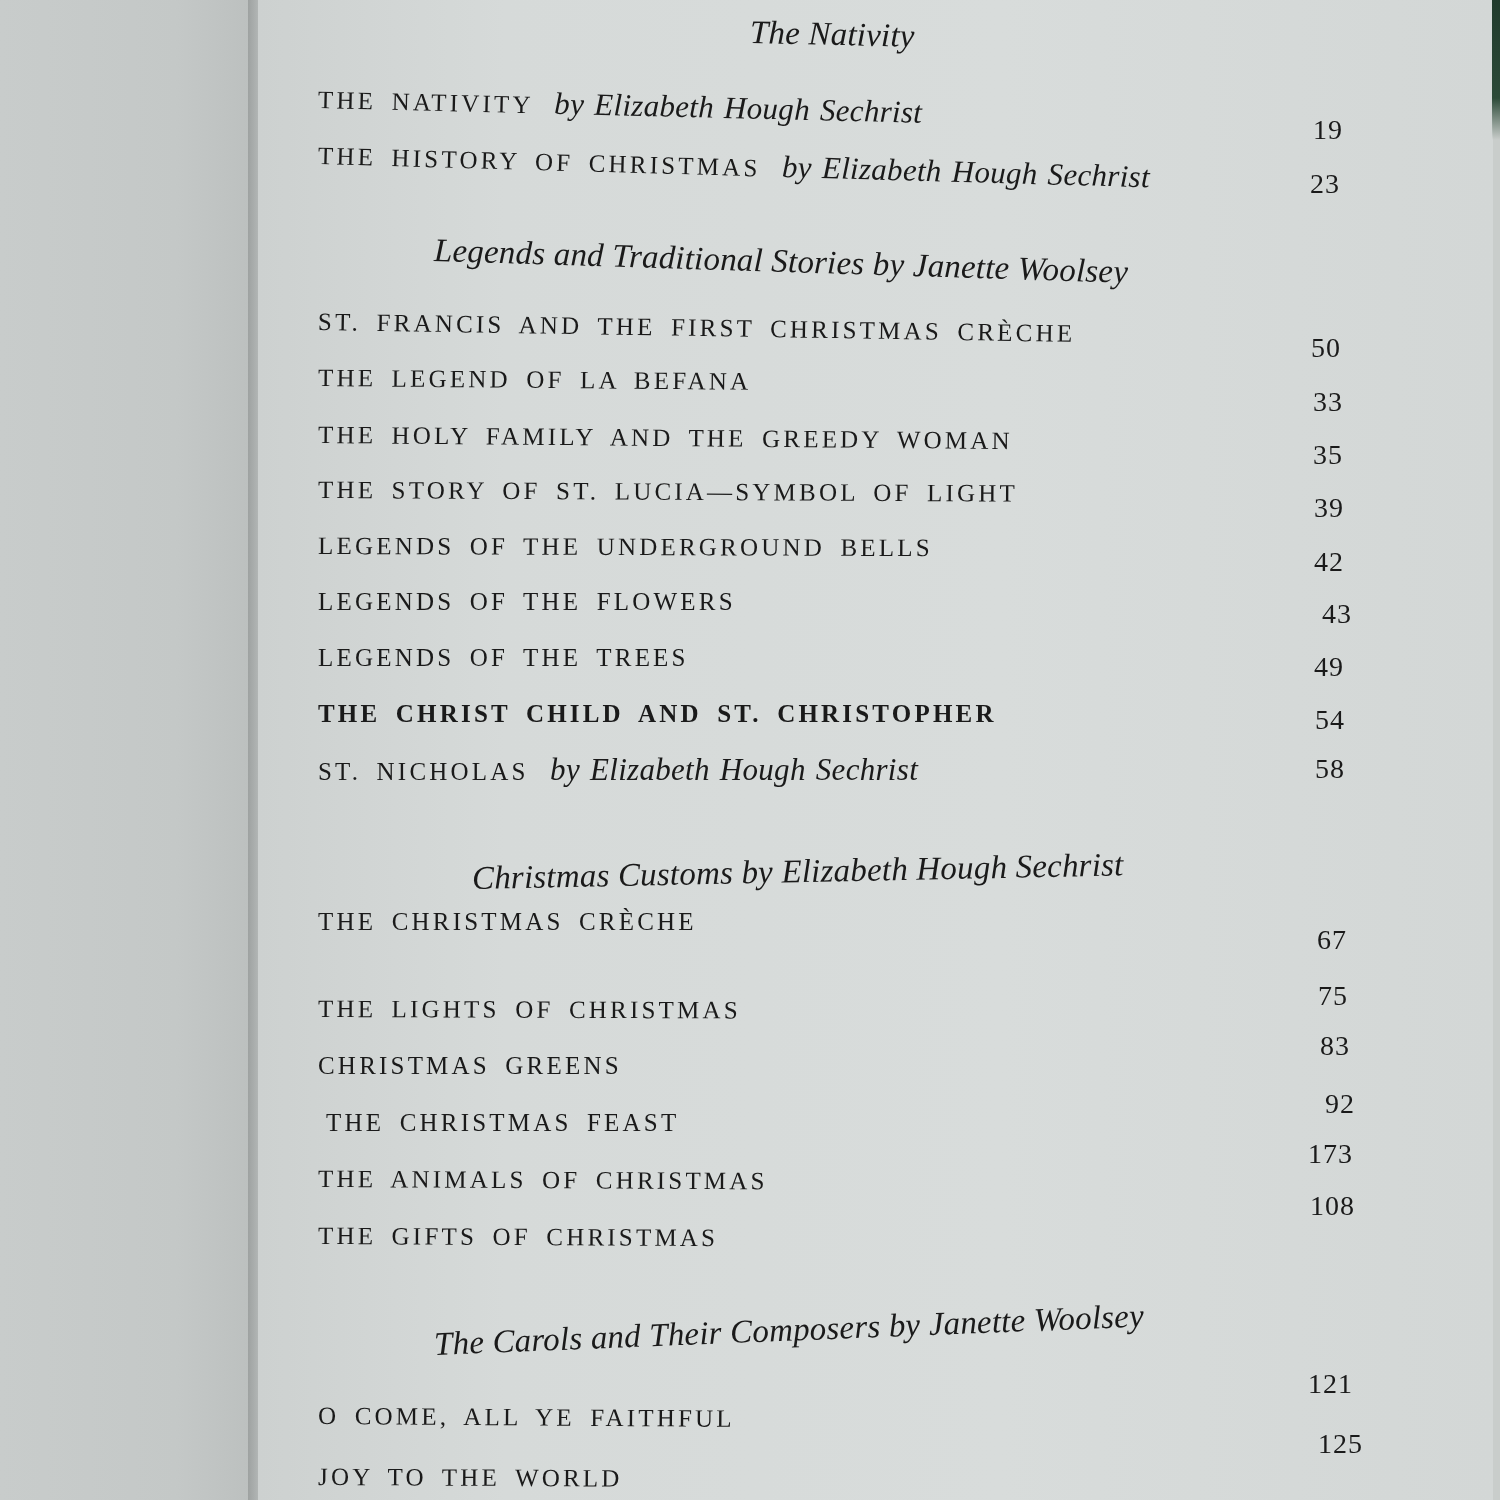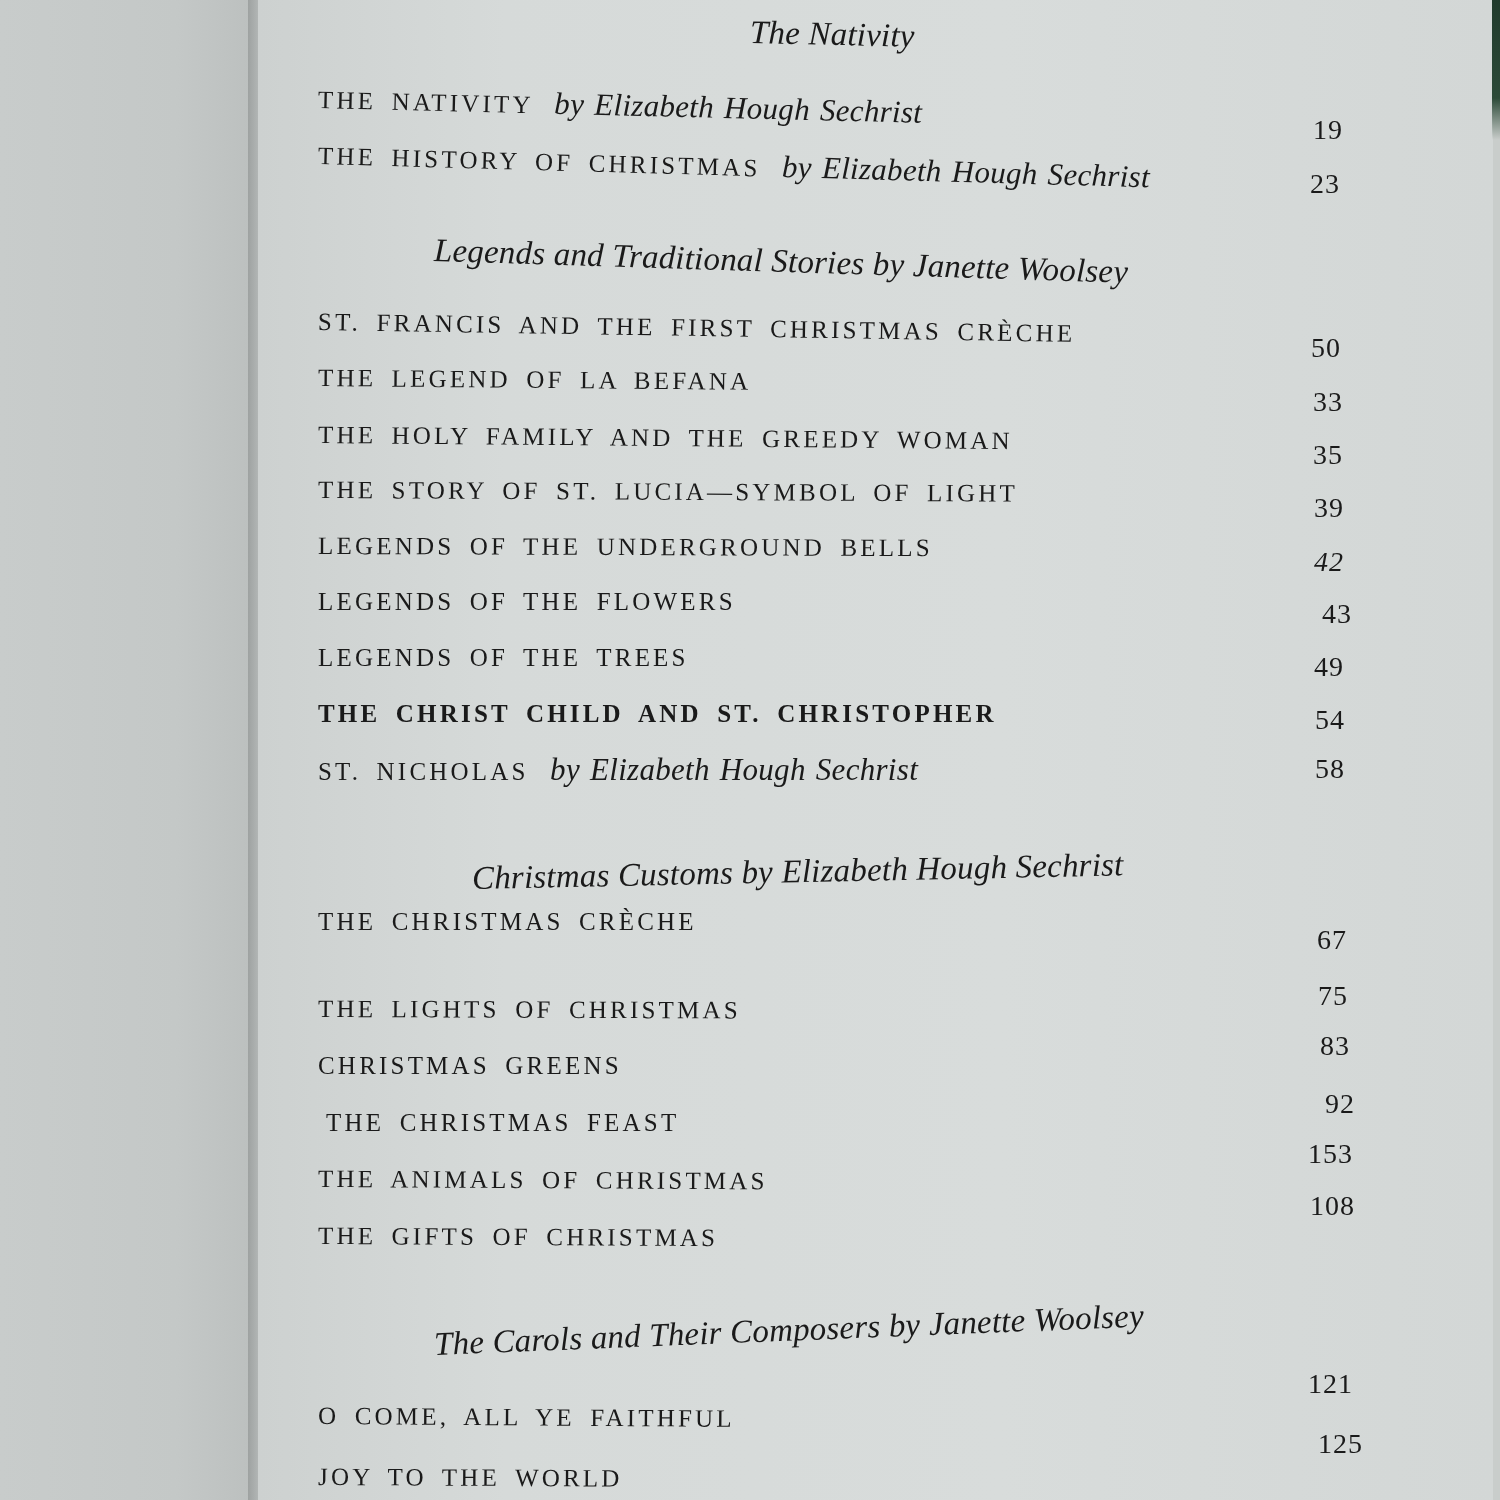--- a/index.html
+++ b/index.html
@@ -127,21 +127,21 @@
   <div class="page-num" style="left:1313px; top:439px;">35</div>
 
   <div class="entry" style="top:476px; transform:rotate(0.3deg);">
     <span class="title">THE STORY OF ST. LUCIA—SYMBOL OF LIGHT</span>
   </div>
   <div class="page-num" style="left:1314px; top:492px;">39</div>
 
   <div class="entry" style="top:532px; transform:rotate(0.2deg);">
     <span class="title">LEGENDS OF THE UNDERGROUND BELLS</span>
   </div>
-  <div class="page-num" style="left:1314px; top:546px;font-style:italic;">42</div>
+  <div class="page-num" style="left:1314px; top:546px;">42</div>
 
   <div class="entry" style="top:588px;">
     <span class="title">LEGENDS OF THE FLOWERS</span>
   </div>
   <div class="page-num" style="left:1314px; top:598px;margin-left:8px;">43</div>
 
   <div class="entry" style="top:644px;">
     <span class="title">LEGENDS OF THE TREES</span>
   </div>
   <div class="page-num" style="left:1314px; top:651px;">49</div>
@@ -175,21 +175,21 @@
   <div class="page-num" style="left:1320px; top:1030px;">83</div>
 
   <div class="entry" style="top:1109px;margin-left:8px;">
     <span class="title">THE CHRISTMAS FEAST</span>
   </div>
   <div class="page-num" style="left:1325px; top:1088px;text-align:center;">92</div>
 
   <div class="entry" style="top:1165px; transform:rotate(0.3deg);">
     <span class="title">THE ANIMALS OF CHRISTMAS</span>
   </div>
-  <div class="page-num" style="left:1308px; top:1138px;">153</div>
+  <div class="page-num" style="left:1308px; top:1138px;">173</div>
 
   <div class="entry" style="top:1222px; transform:rotate(0.3deg);">
     <span class="title">THE GIFTS OF CHRISTMAS</span>
   </div>
   <div class="page-num" style="left:1310px; top:1190px;">108</div>
 
   <div class="section-heading" style="left:434px; top:1326px; transform:rotate(-2.3deg);">The Carols and Their Composers by Janette Woolsey</div>
 
   <div class="entry" style="top:1402px; transform:rotate(0.4deg);">
     <span class="title">O COME, ALL YE FAITHFUL</span>

